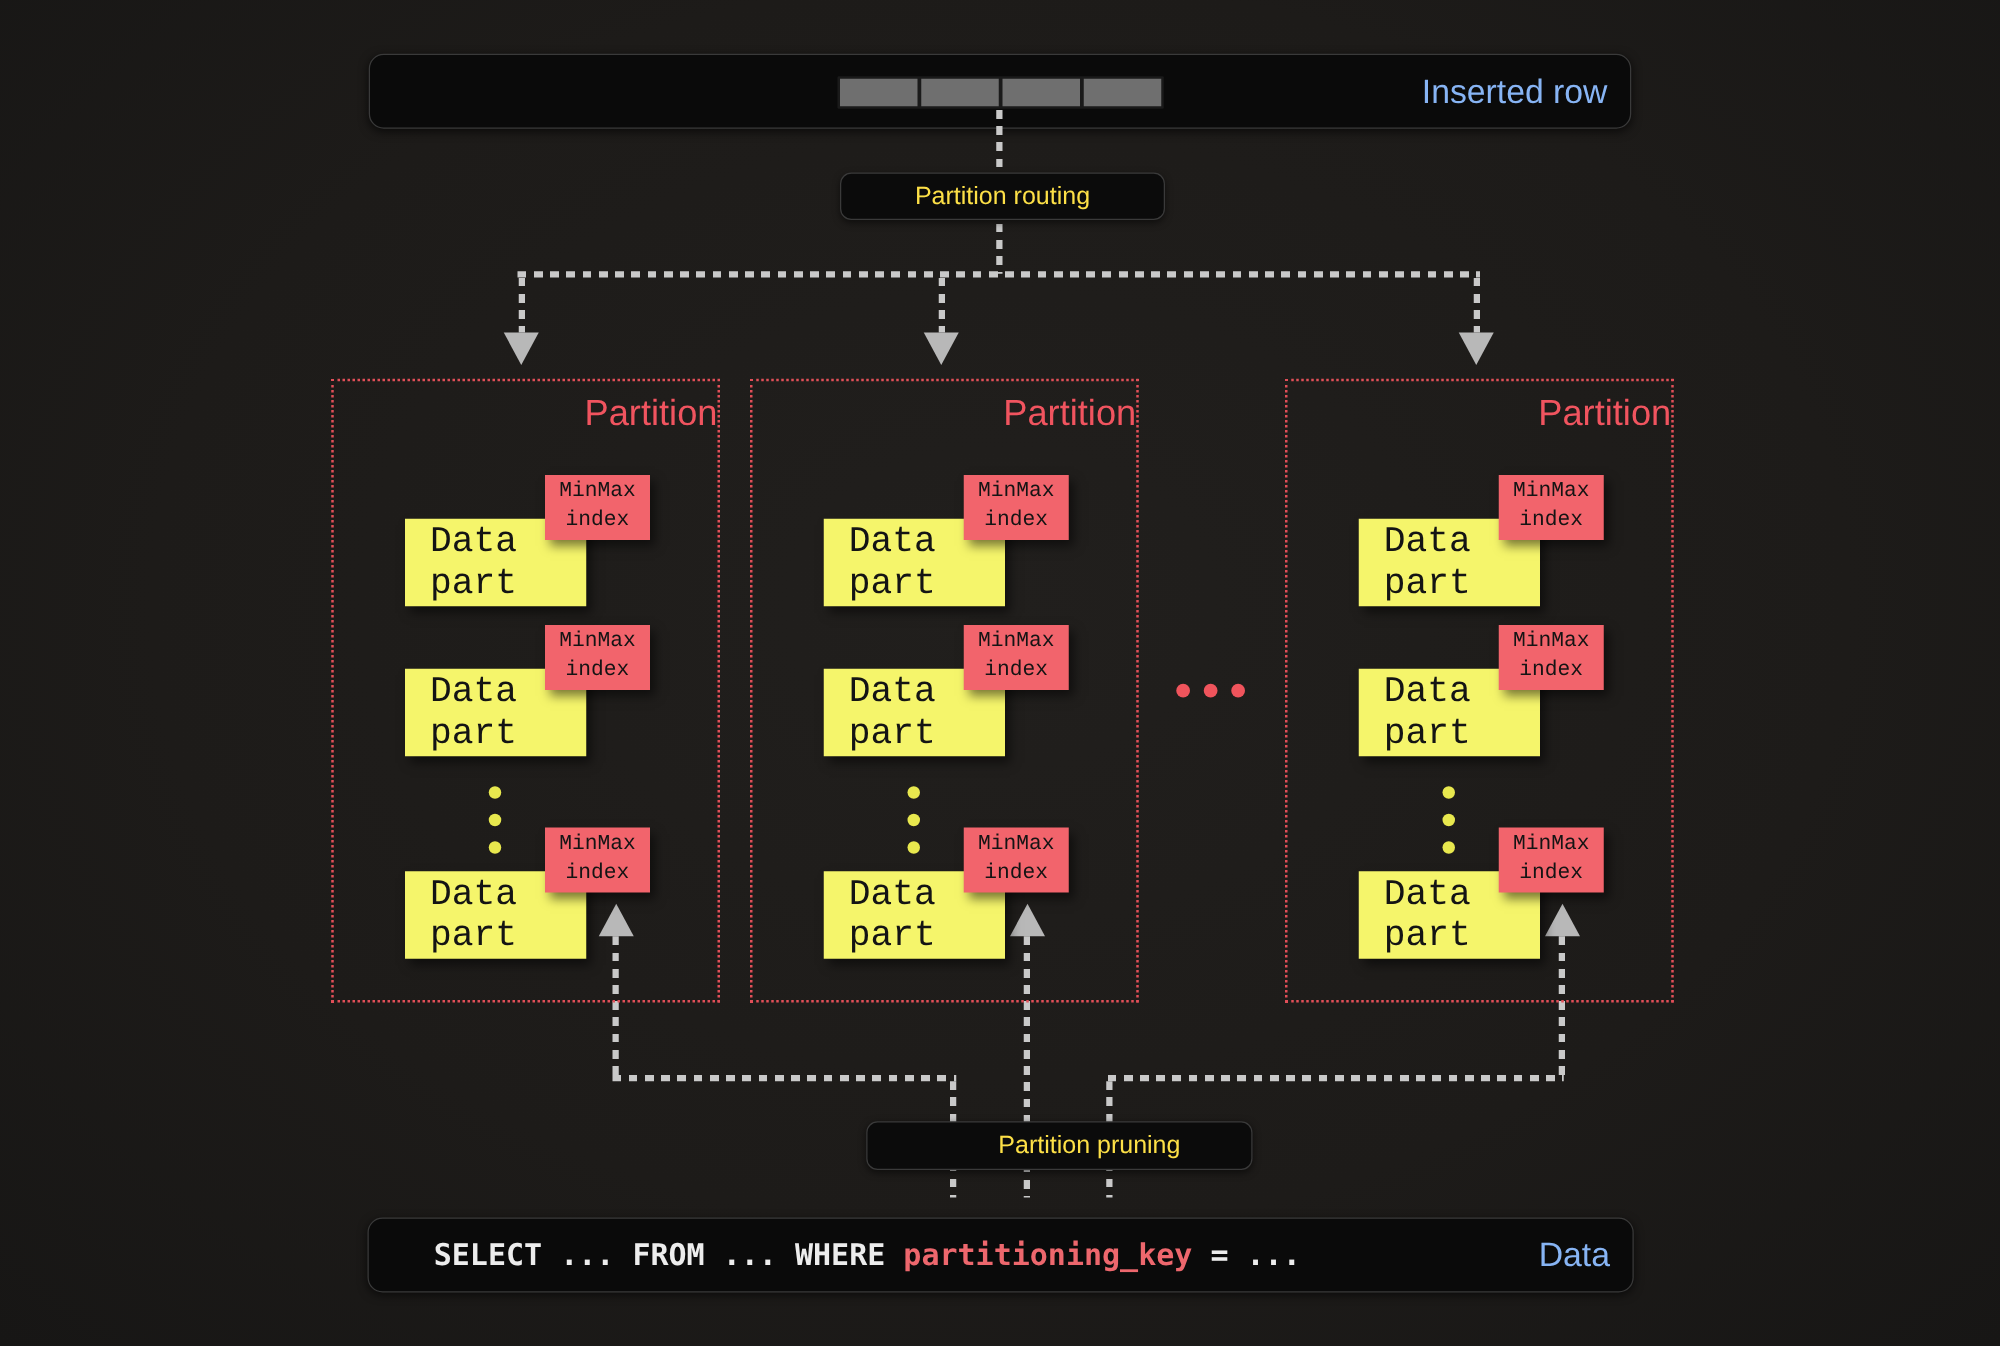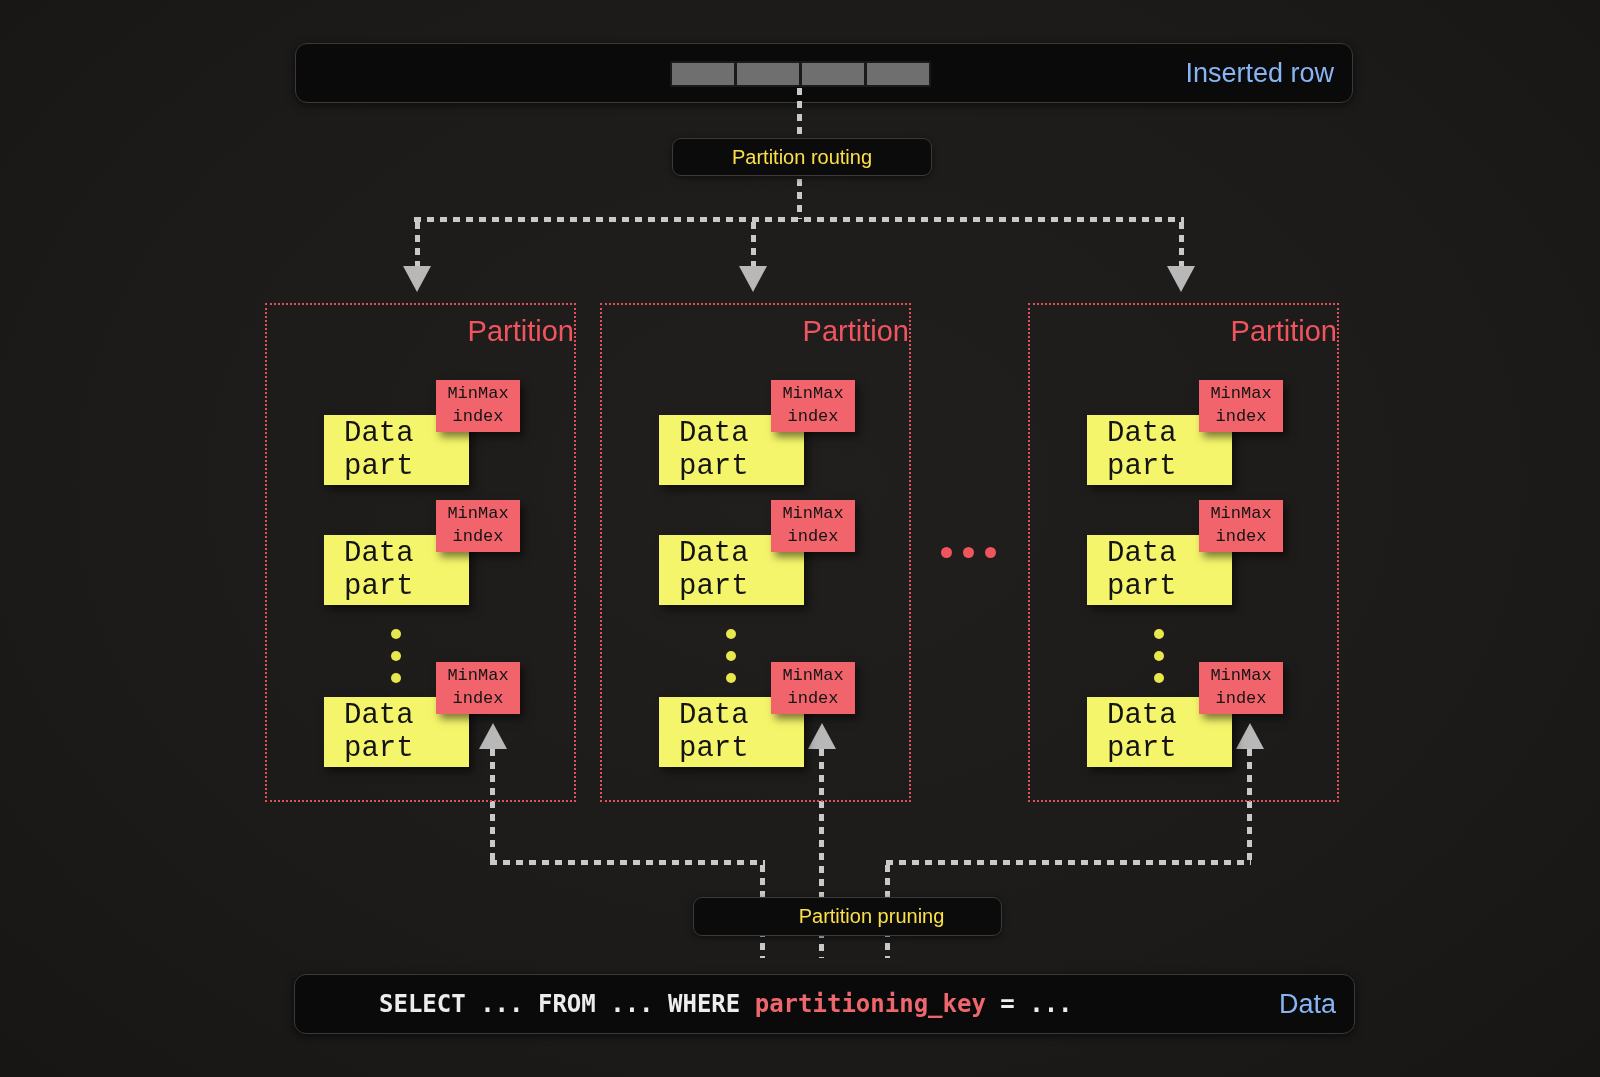--- a/index.html
+++ b/index.html
@@ -5,21 +5,20 @@
   html,body{margin:0;padding:0;background:#151413;}
   #canvas{
     position:relative;width:1600px;height:1077px;overflow:hidden;
     background:radial-gradient(ellipse at 50% 45%, #211f1d 0%, #1d1b19 60%, #171615 100%);
     font-family:"Liberation Sans", sans-serif;
   }
   
   .bigbar{
     position:absolute;background:#0a0a0a;border:1px solid #3a3a3a;border-radius:12px;
     box-shadow:0 2px 8px rgba(0,0,0,.6);
-    padding-left:48px;
   }
   #top-bar{left:295px;top:43px;width:1008px;height:58px;}
   #query-bar{left:294px;top:974px;width:1011px;height:58px;display:flex;align-items:center;}
   .blue-label{
     position:absolute;right:18px;top:0;height:100%;display:flex;align-items:center;
     color:#87b4f4;font-size:27px;
   }
   
   #row-cells{
     position:absolute;left:374px;top:17px;display:flex;gap:3px;background:#1a1a1a;
@@ -66,21 +65,21 @@
     position:absolute;left:0;top:35px;width:145px;height:70px;background:#f5f56b;
     color:#141414;font-size:29px;display:flex;align-items:center;padding-left:20px;
     box-sizing:border-box;z-index:1;box-shadow:4px 5px 8px rgba(0,0,0,.5);
   }
   .vdots{position:absolute;left:124px;top:324px;display:flex;flex-direction:column;gap:12px;}
   .vdots i{width:10px;height:10px;border-radius:50%;background:#e8e84e;}
   #ellipsis-dots{position:absolute;left:941px;top:547px;display:flex;gap:11px;z-index:3;}
   #ellipsis-dots i{width:11px;height:11px;border-radius:50%;background:#f0545c;}
   
   #sql{
-    margin-left:36px;font-family:"DejaVu Sans Mono", monospace;font-weight:700;
+    margin-left:52px;font-family:"DejaVu Sans Mono", monospace;font-weight:700;
     font-size:24px;color:#ededed;white-space:pre;
   }
   #sql .key{color:#ed676d;}
 </style>
 </head>
 <body>
 
 <div id="canvas">
 
   <div id="top-bar" class="bigbar">

